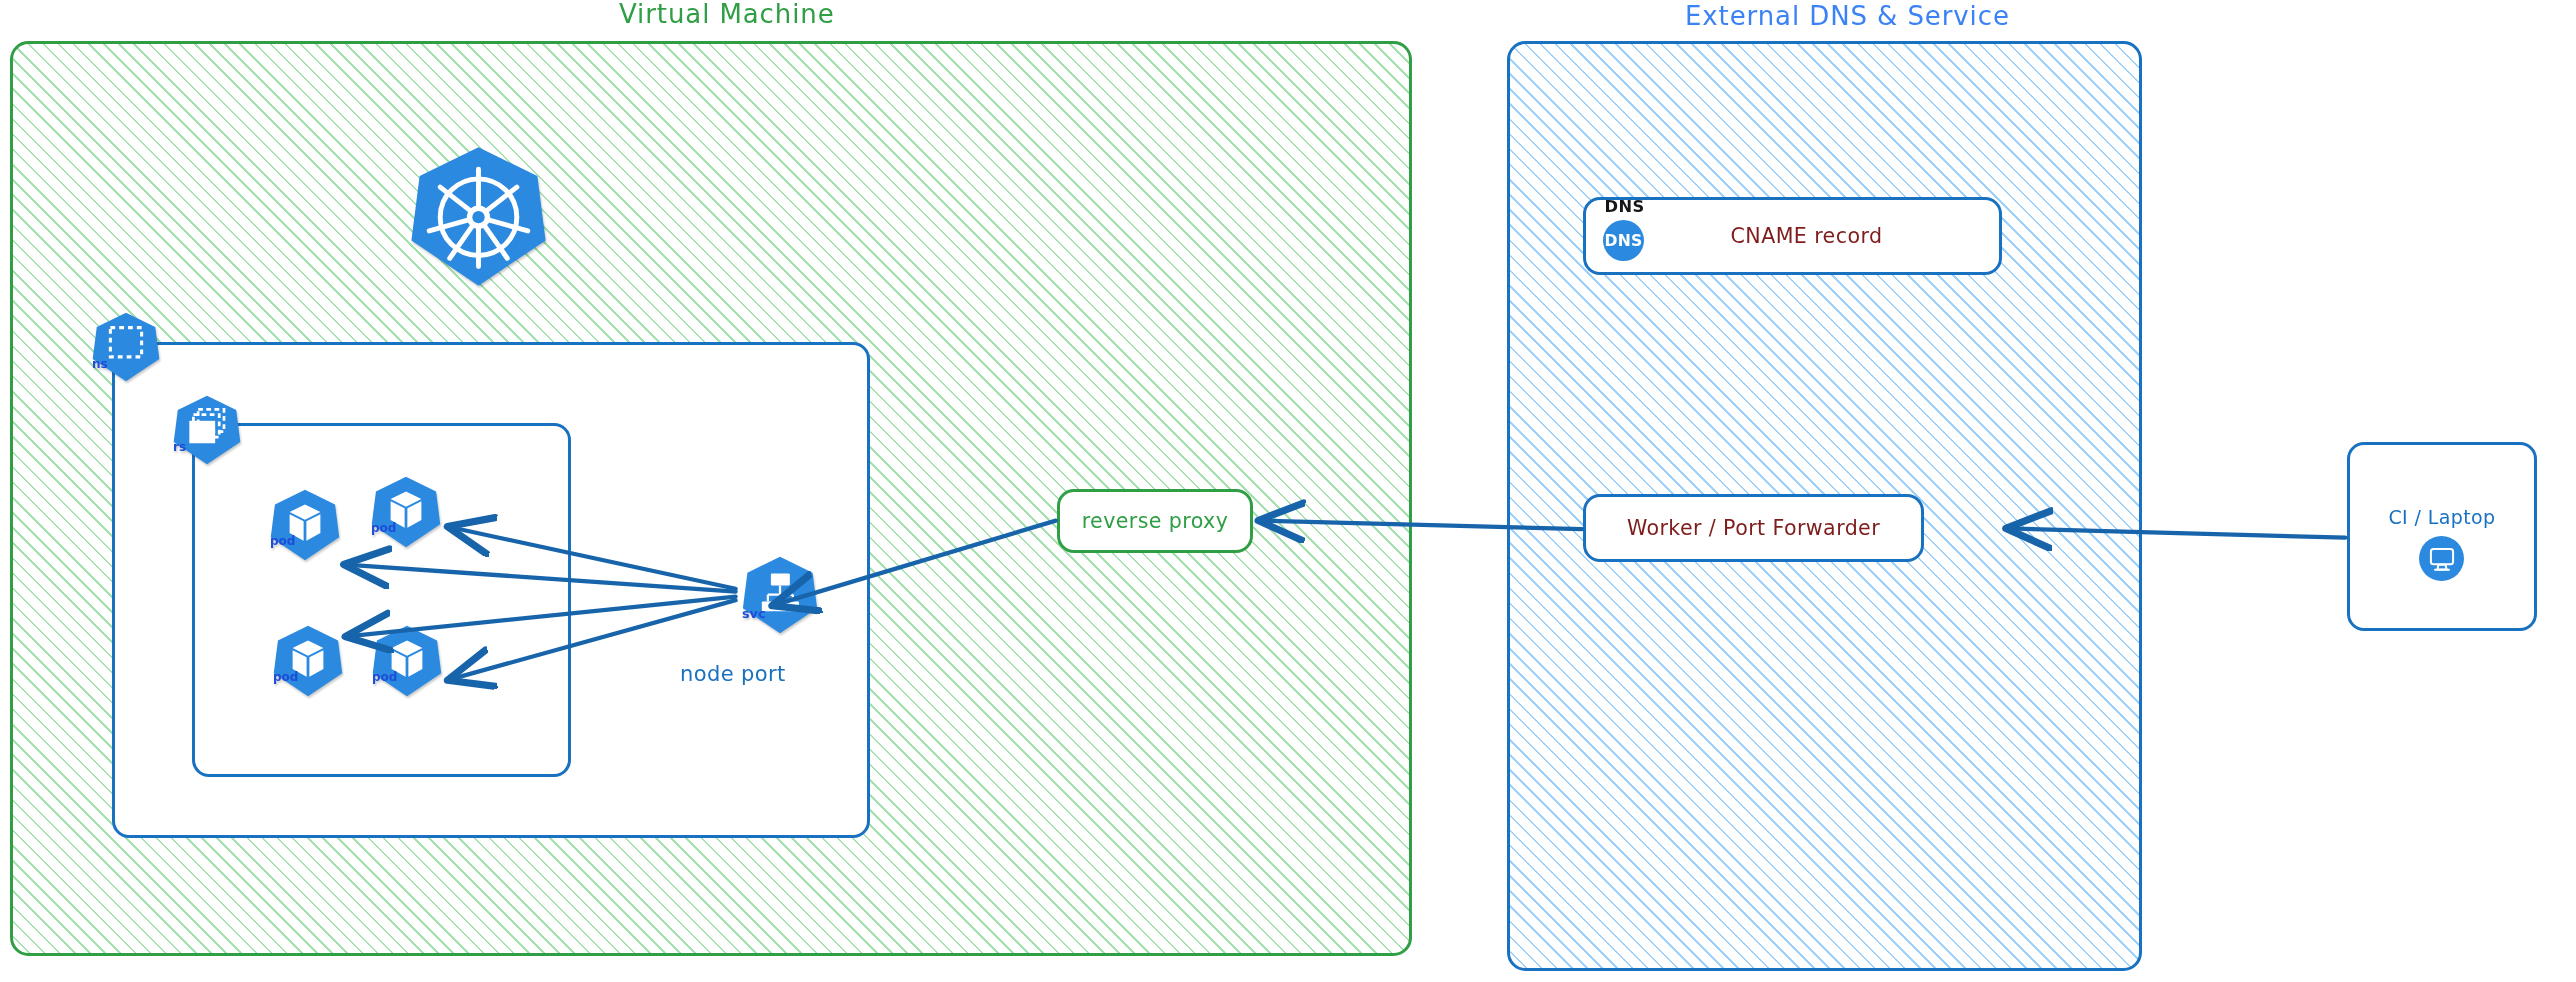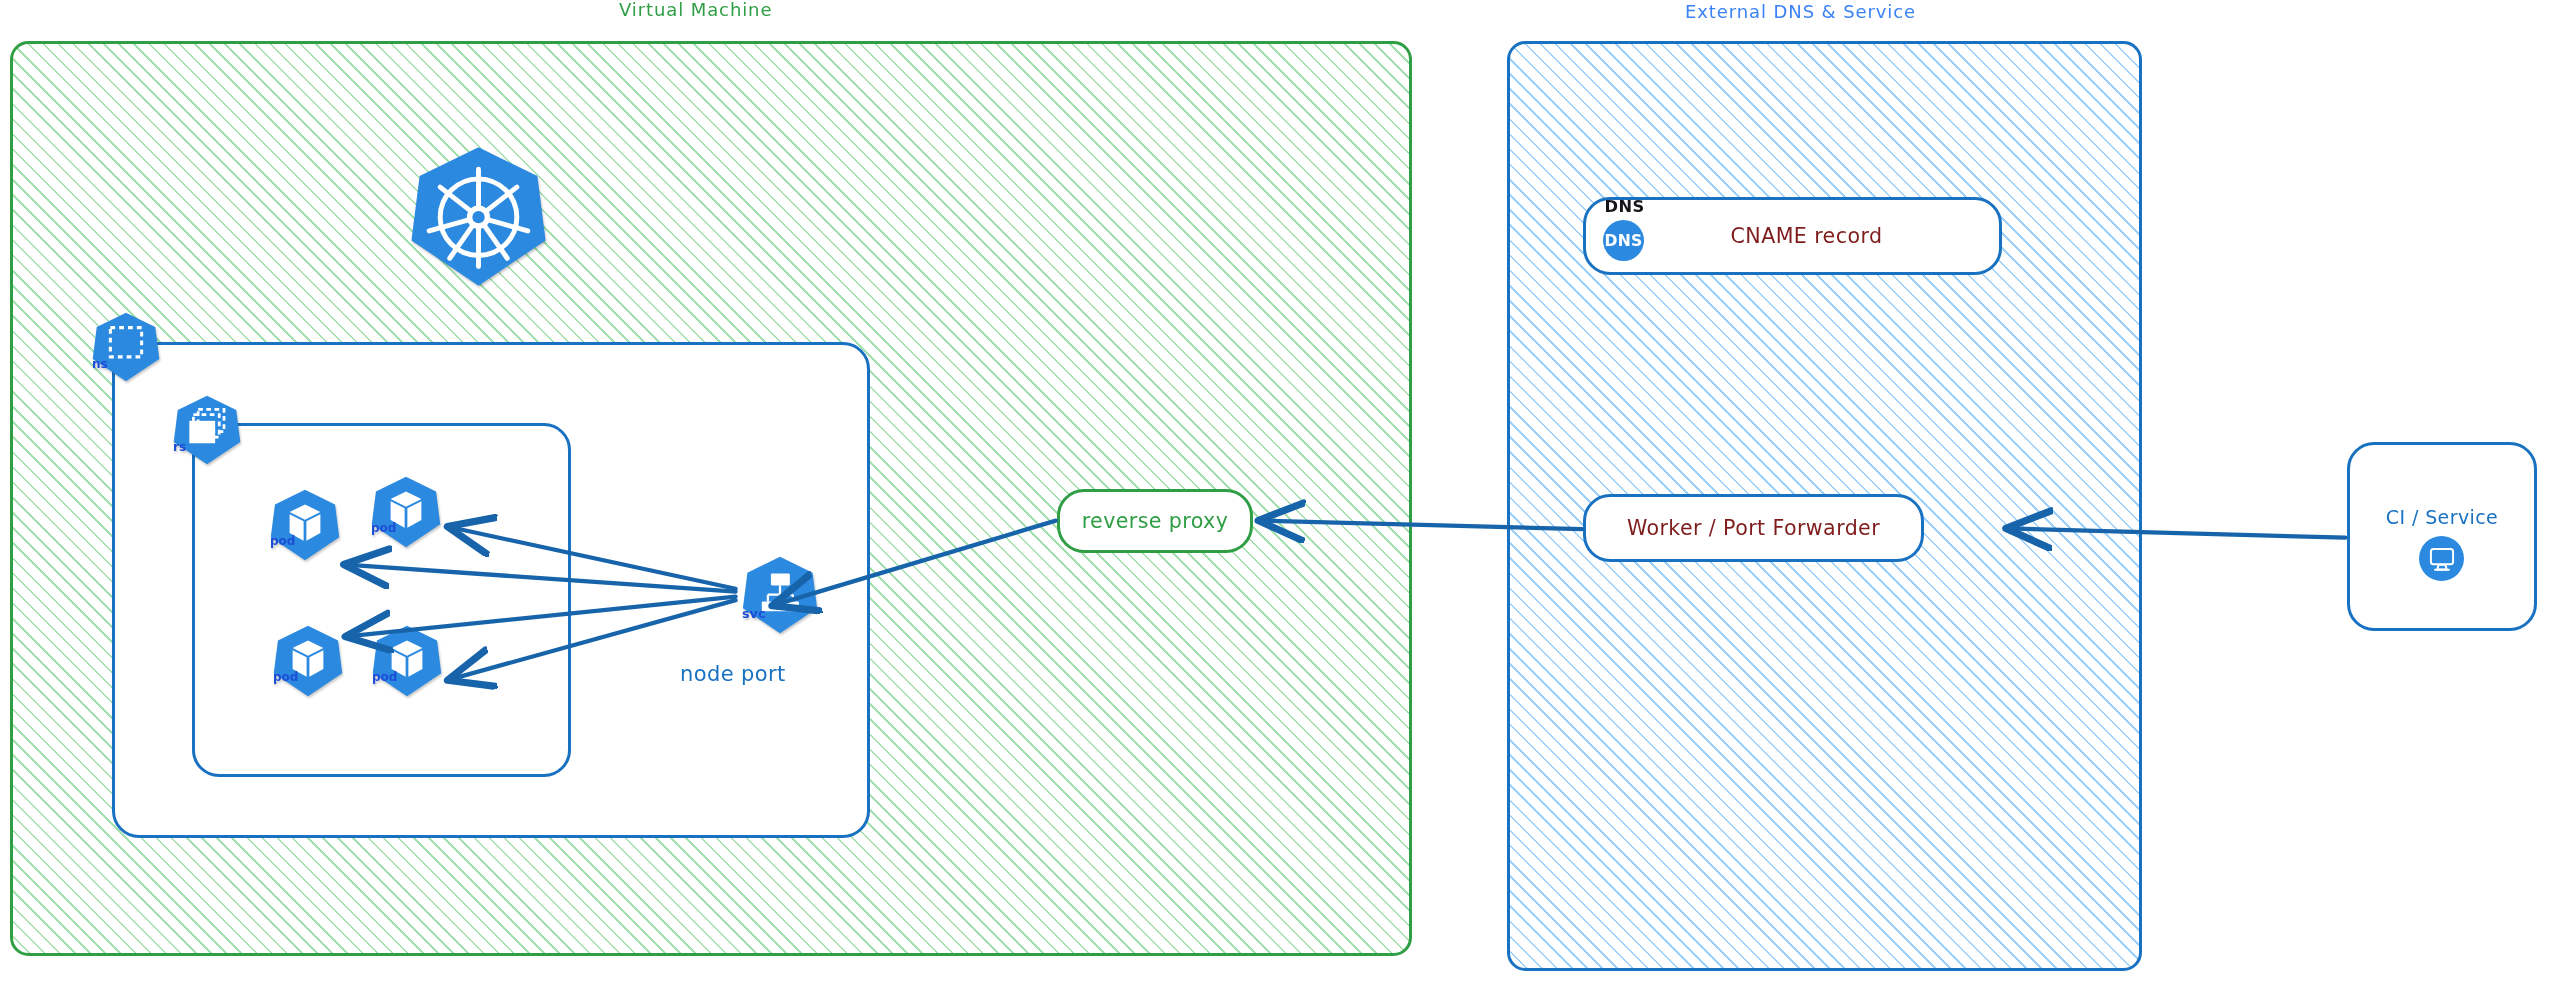--- a/index.html
+++ b/index.html
@@ -15,21 +15,21 @@
     width: 2576px;
     height: 983px;
     background: #ffffff;
     overflow: hidden;
   }
 
   
   .group-title {
     position: absolute;
     font-family: "DejaVu Sans", sans-serif;
-    font-size: 18px;
+    font-size: 26px;
     font-weight: 400;
     letter-spacing: 0.9px;
     white-space: nowrap;
   }
   .group-title.green { color: #2f9e44; }
   .group-title.blue  { color: #3b82f6; }
 
   .frame {
     position: absolute;
     border-radius: 18.5px;
@@ -54,21 +54,21 @@
         rgba(77,171,247,0.55) 1.8px,
         rgba(255,255,255,0) 1.8px,
         rgba(255,255,255,0) 10.7px);
   }
 
   
   .box {
     position: absolute;
     box-sizing: border-box;
     background: #ffffff;
-    border-radius: 27px;
+    border-radius: 17px;
     padding-left: 38px;
   }
   .box.blue  { border: 3.6px solid #1971c2; }
   .box.green { border: 3.6px solid #2f9e44; }
 
   .box-label {
     position: absolute;
     left: 0; right: 0;
     top: 50%;
     transform: translateY(-50%);
@@ -282,21 +282,21 @@
     <div class="box-label blue" style="padding-left:28px;">CNAME record</div>
   </div>
 
   <div class="box blue" style="left:1583px; top:494px; width:341px; height:68px;">
     <div class="box-label blue">Worker / Port Forwarder</div>
   </div>
 
   <div class="box blue" style="left:2347px; top:442px; width:190px; height:189px;">
     <div style="position:absolute; left:0; right:0; top:61px; text-align:center;
                 font-family:'DejaVu Sans',sans-serif; font-size:19px; color:#1971c2;
-                letter-spacing:0.4px; white-space:nowrap;">CI / Service</div>
+                letter-spacing:0.4px; white-space:nowrap;">CI / Laptop</div>
     <div class="monitor-badge" style="left:50%; margin-left:-23px; top:91px; width:45px; height:45px;">
       <svg width="28" height="28" viewBox="0 0 24 24">
         <rect x="2.5" y="3.5" width="19" height="13" rx="2.2" fill="none" stroke="#ffffff" stroke-width="1.7"></rect>
         <path d="M9 17 L8 21 L16 21 L15 17 Z" fill="none" stroke="#ffffff" stroke-width="1.7" stroke-linejoin="round"></path>
         <line x1="6" y1="21.2" x2="18" y2="21.2" stroke="#ffffff" stroke-width="1.7" stroke-linecap="round"></line>
       </svg>
     </div>
   </div>
 
   <svg id="wires" viewBox="0 0 3628 1384" width="2576" height="983">

